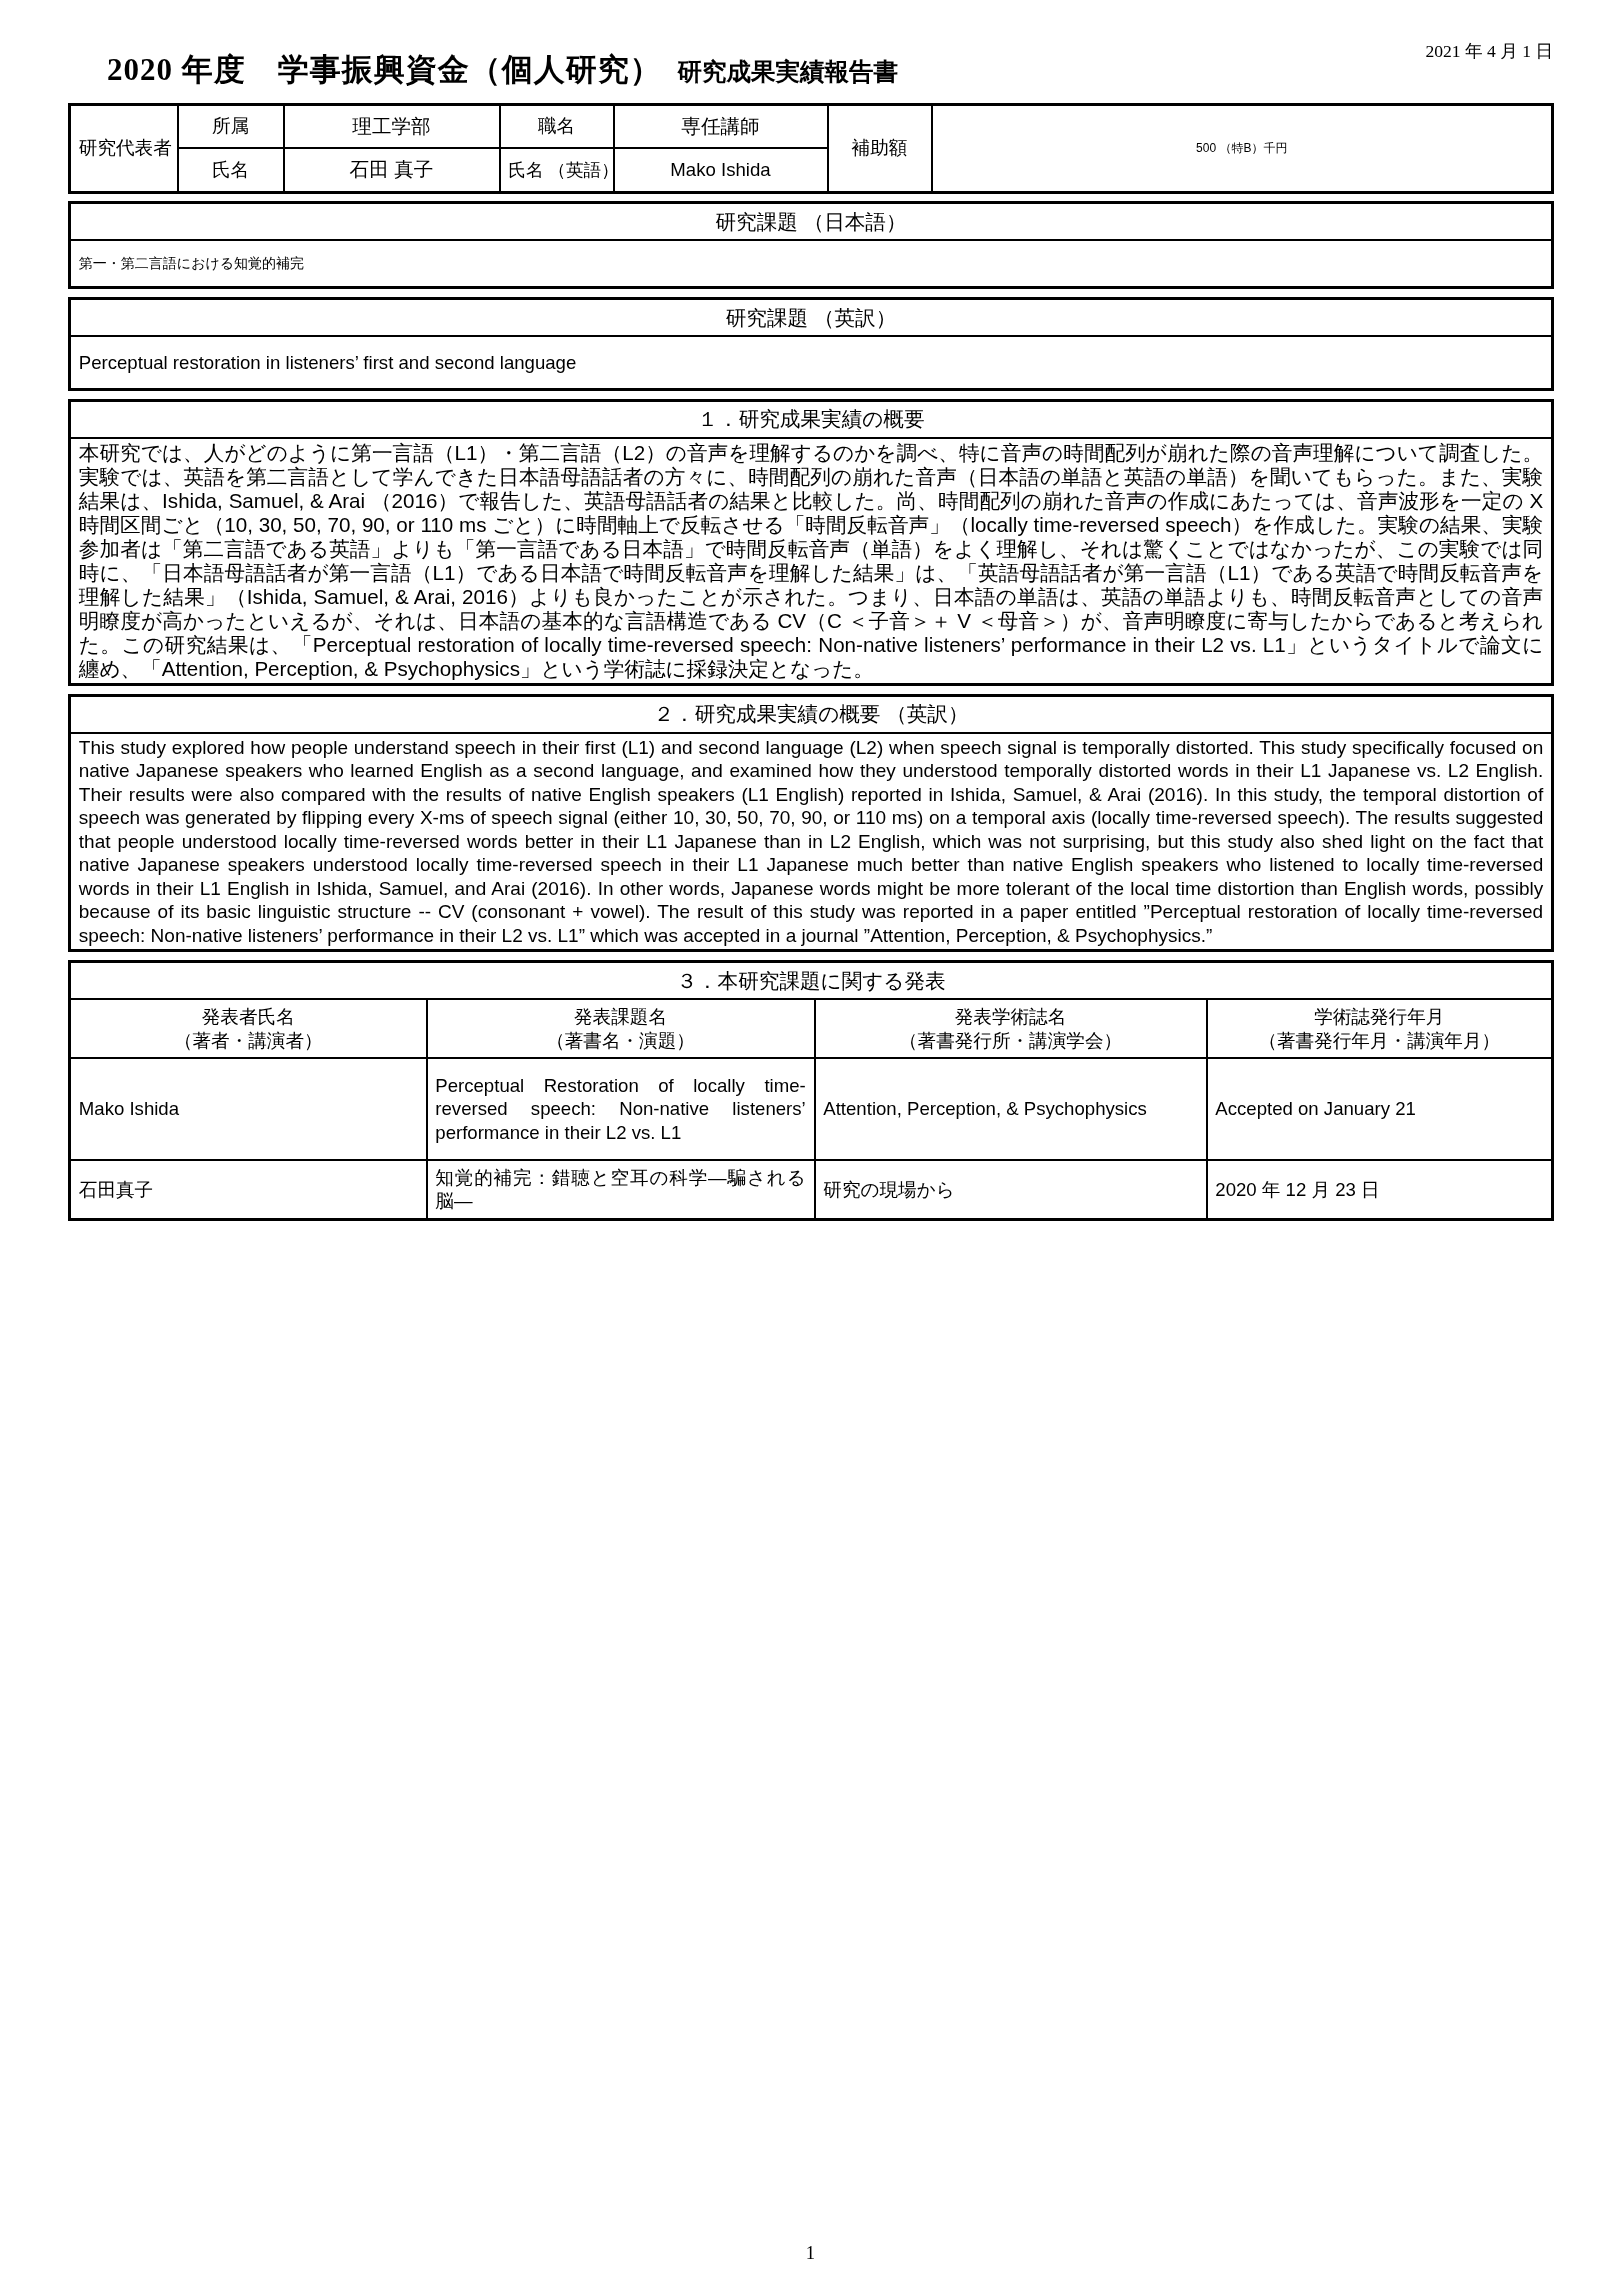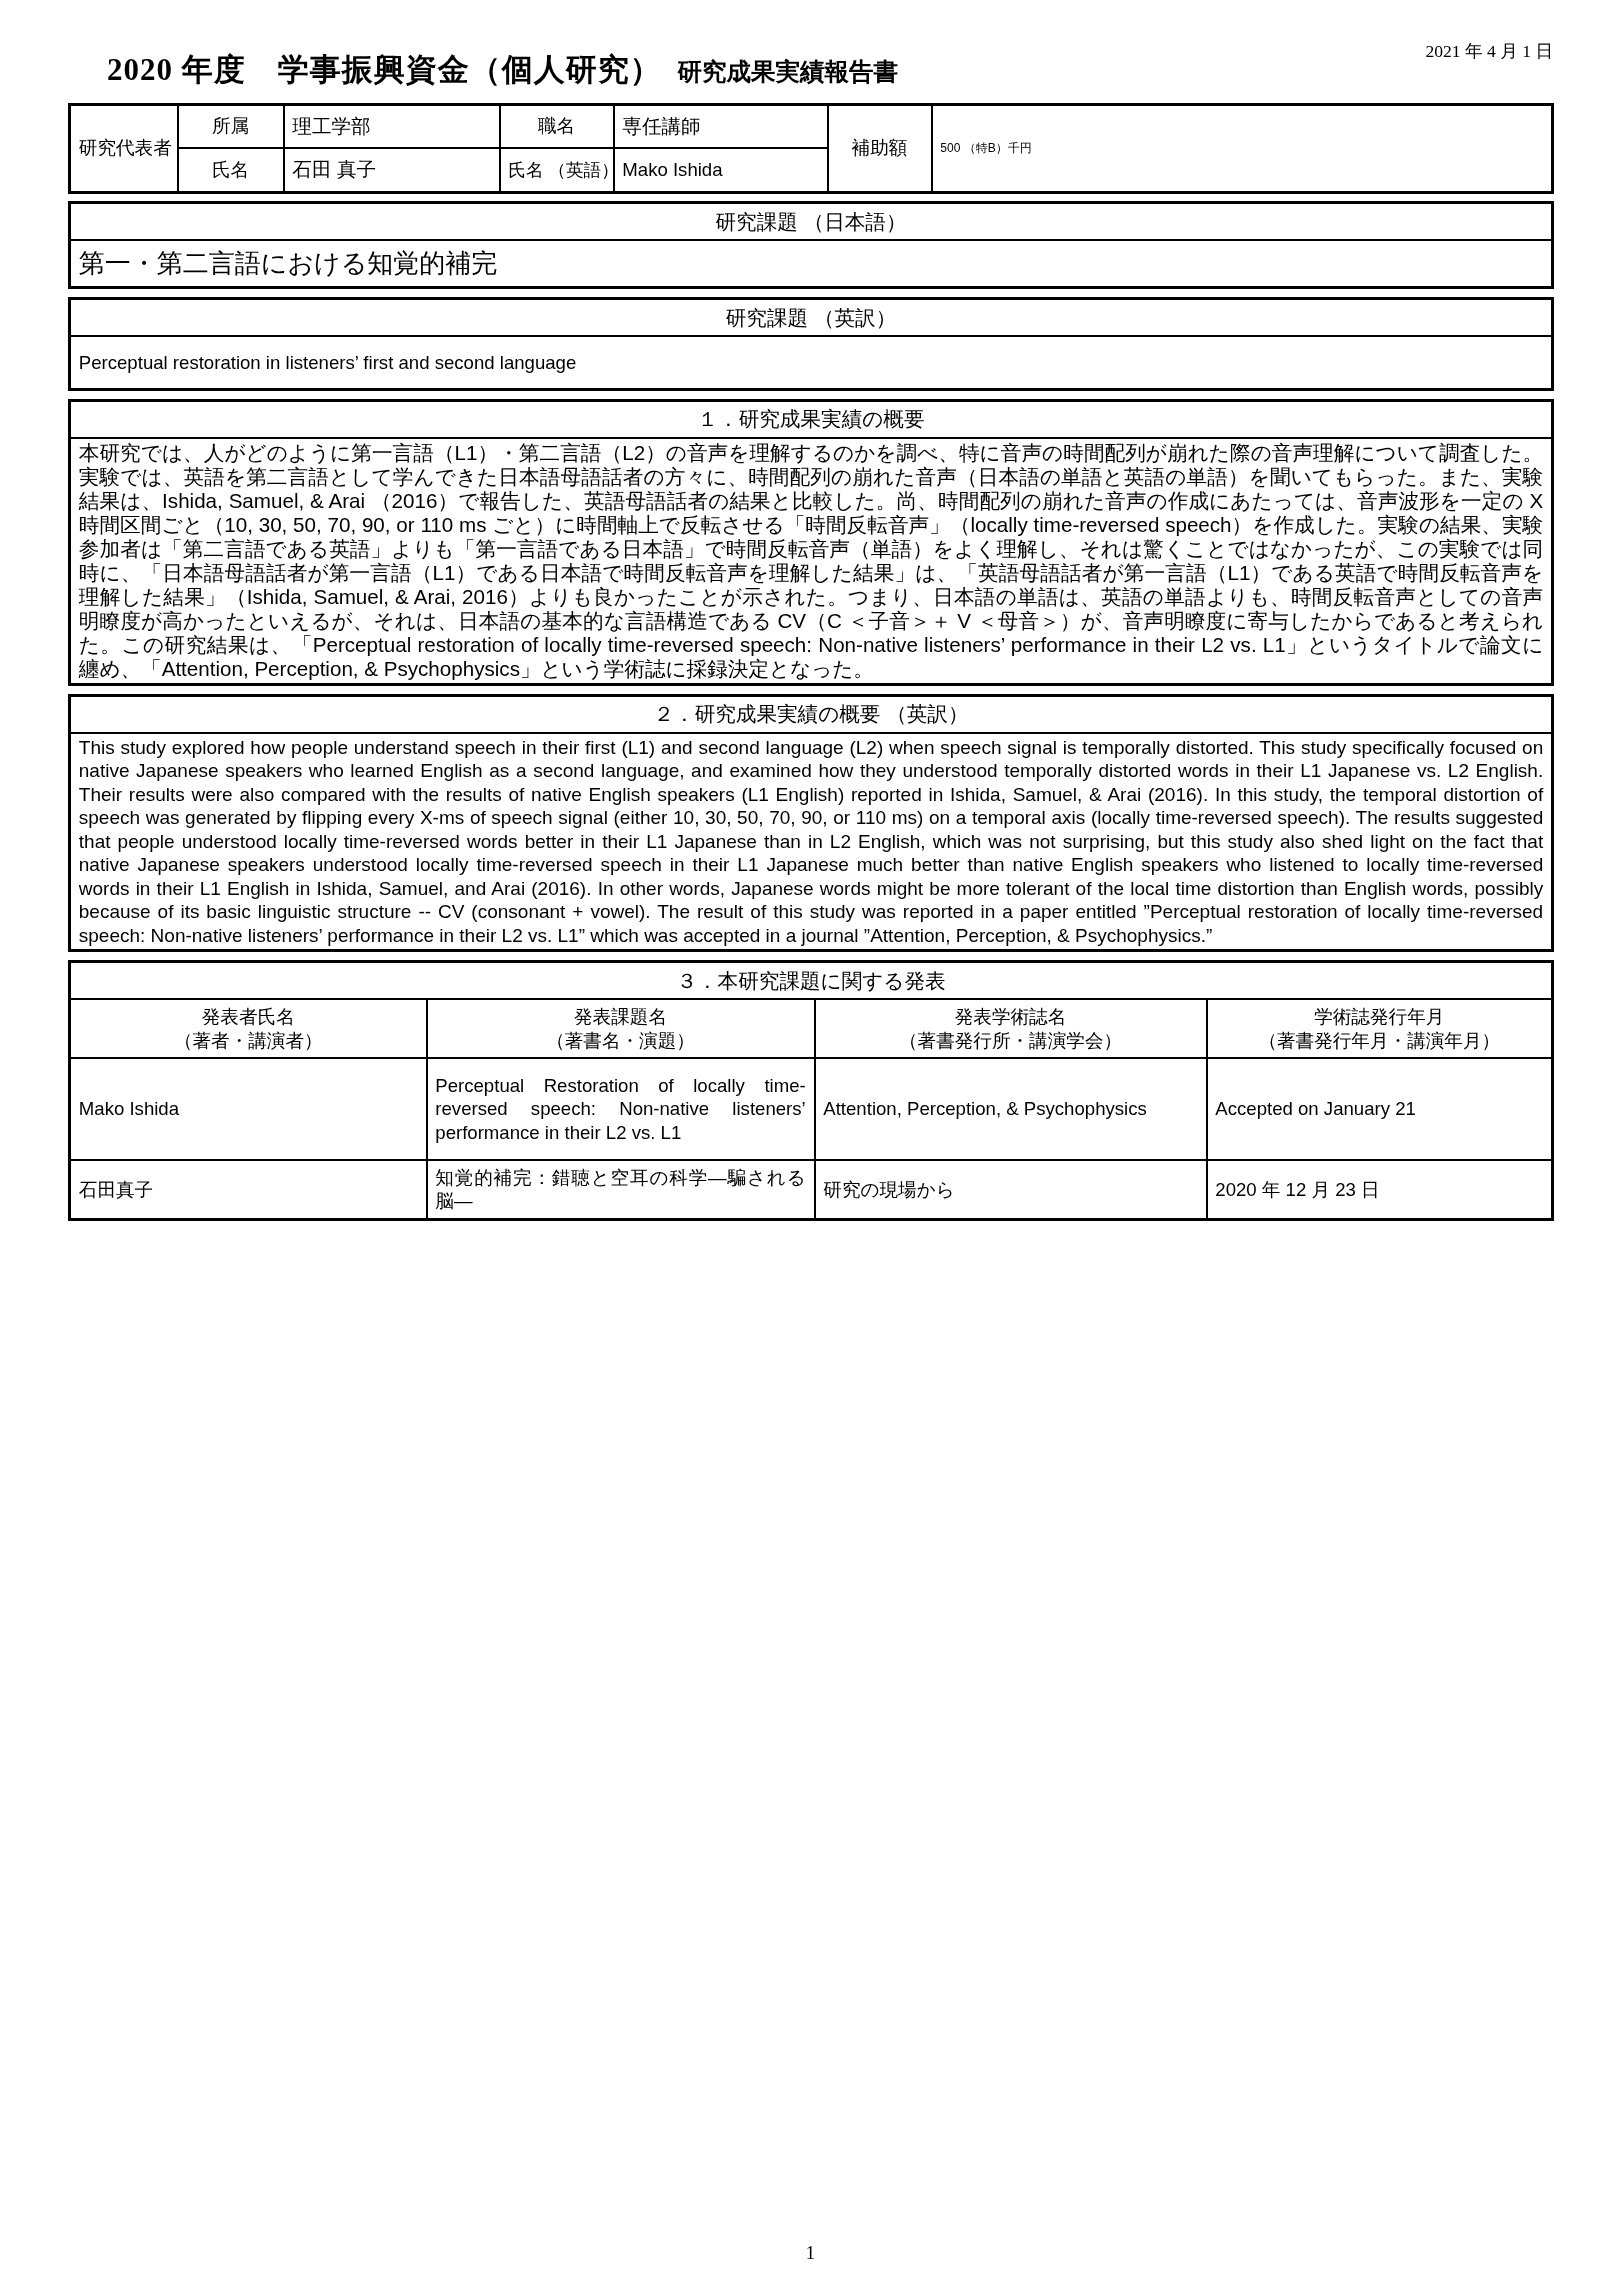--- a/index.html
+++ b/index.html
@@ -15,26 +15,26 @@
   .title-sub{font-size:24.5px;white-space:nowrap;}
   .doc-date{font-family:"Liberation Serif","DejaVu Serif",serif;font-size:17.6px;
             margin-top:2px;white-space:nowrap;}
 
   
   .block{margin:0 68px 7.8px 68px;}
   table.tbl{border-collapse:collapse;table-layout:fixed;width:1486px;border:3.9px solid #000;}
   table.tbl td, table.tbl th{border:2px solid #000;padding:2px 7.8px;vertical-align:middle;
                              font-weight:normal;overflow:hidden;}
   .lbl{text-align:center;font-size:18.6px;white-space:nowrap;}
-  .val{font-size:19.6px;text-align:left;white-space:nowrap;}
+  .val{font-size:19.6px;text-align:center;white-space:nowrap;}
   .info-row{height:44px;}
 
   .sec-h{text-align:center;font-weight:bold;font-size:20.6px;height:31px;padding:2px;}
   .sec-body{vertical-align:top;text-align:left;padding:3.9px 7.8px;}
-  .topic-ja-body{height:41px;font-size:26px;}
+  .topic-ja-body{height:41px;font-size:14px;}
   .topic-en-body{height:47px;font-size:18.6px;}
   .summary-ja-body{min-height:259px;font-size:20.6px;line-height:24px;text-align:justify;}
   .summary-en-body{min-height:259px;font-size:19px;line-height:23.5px;text-align:justify;}
 
   
   .pres-head th{font-weight:bold;font-size:18.6px;text-align:center;padding:3.9px 3.9px;height:53px;
                 vertical-align:middle;line-height:1.25;}
   .pres-row td{vertical-align:top;font-size:18.6px;padding:3.9px 7.8px;line-height:1.25;}
   .pres-row-1{height:102px;}
   .pres-row-2{height:59px;}

